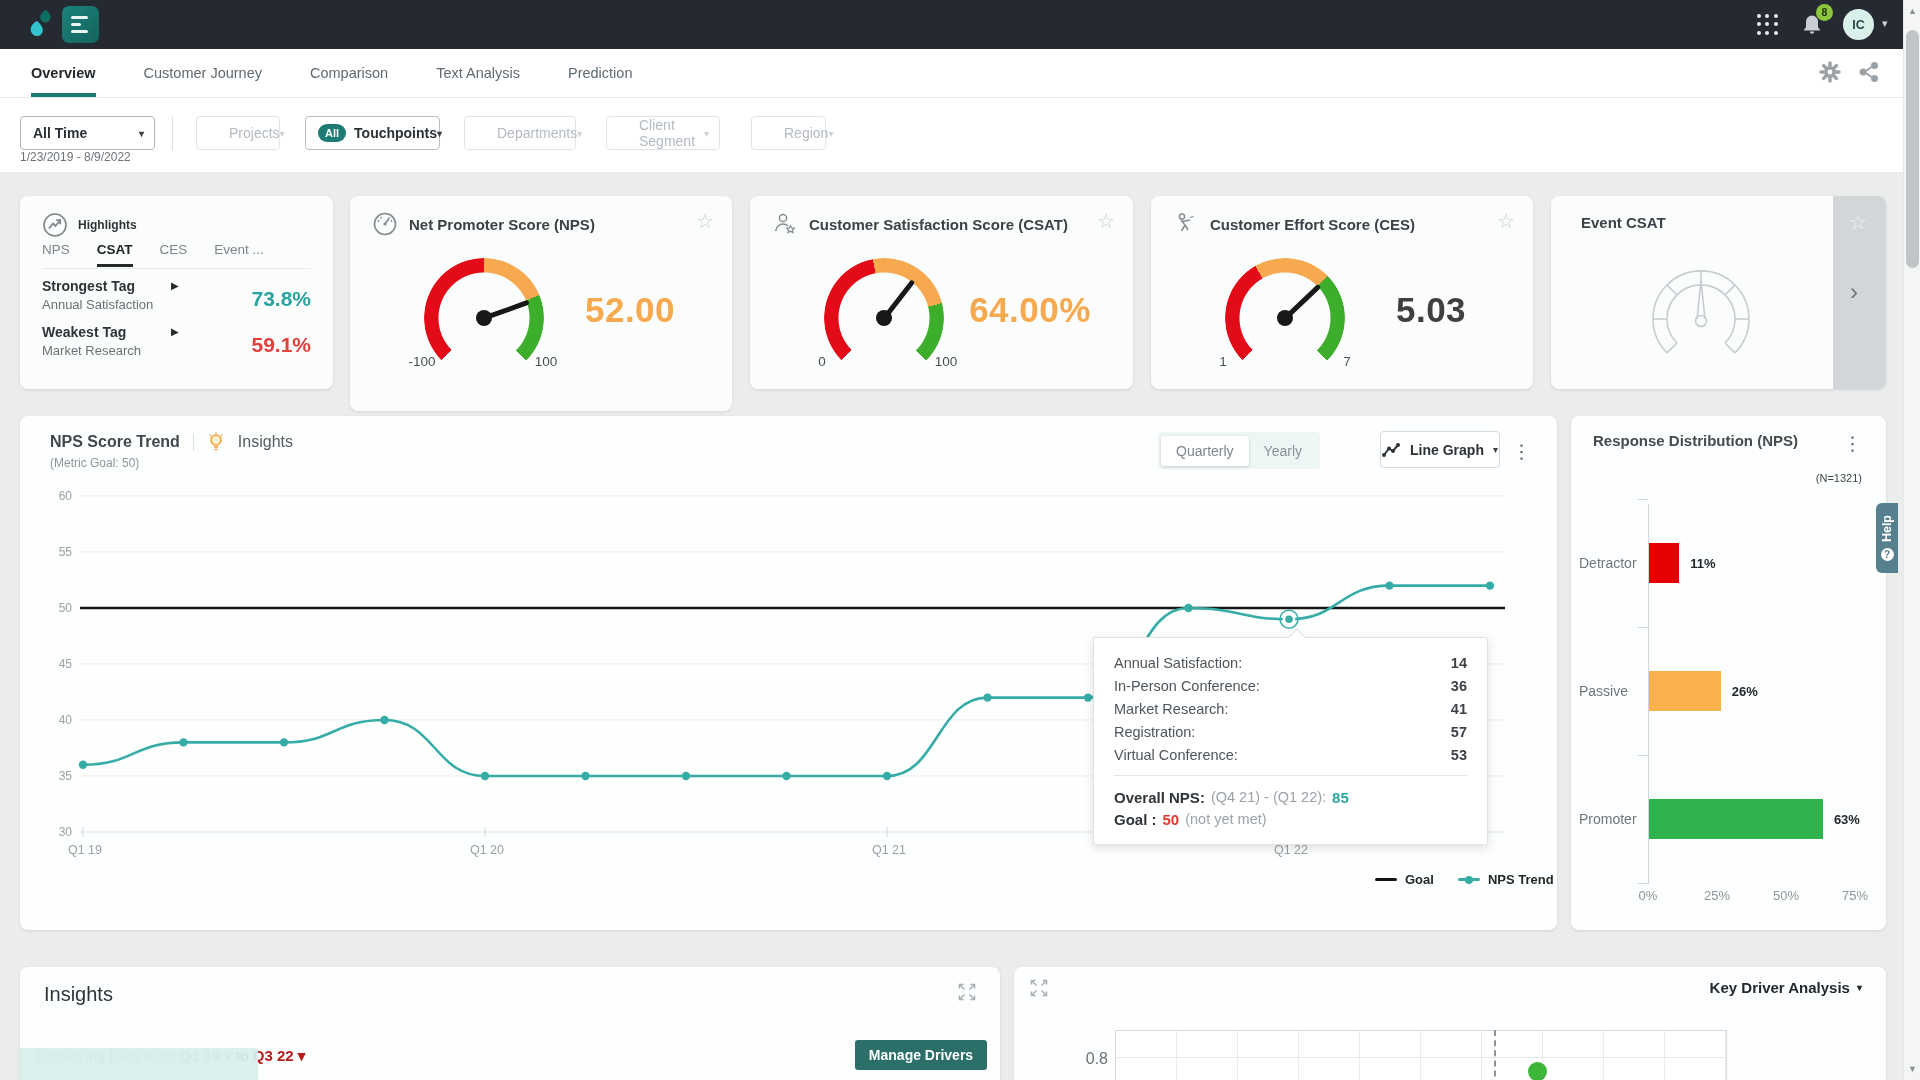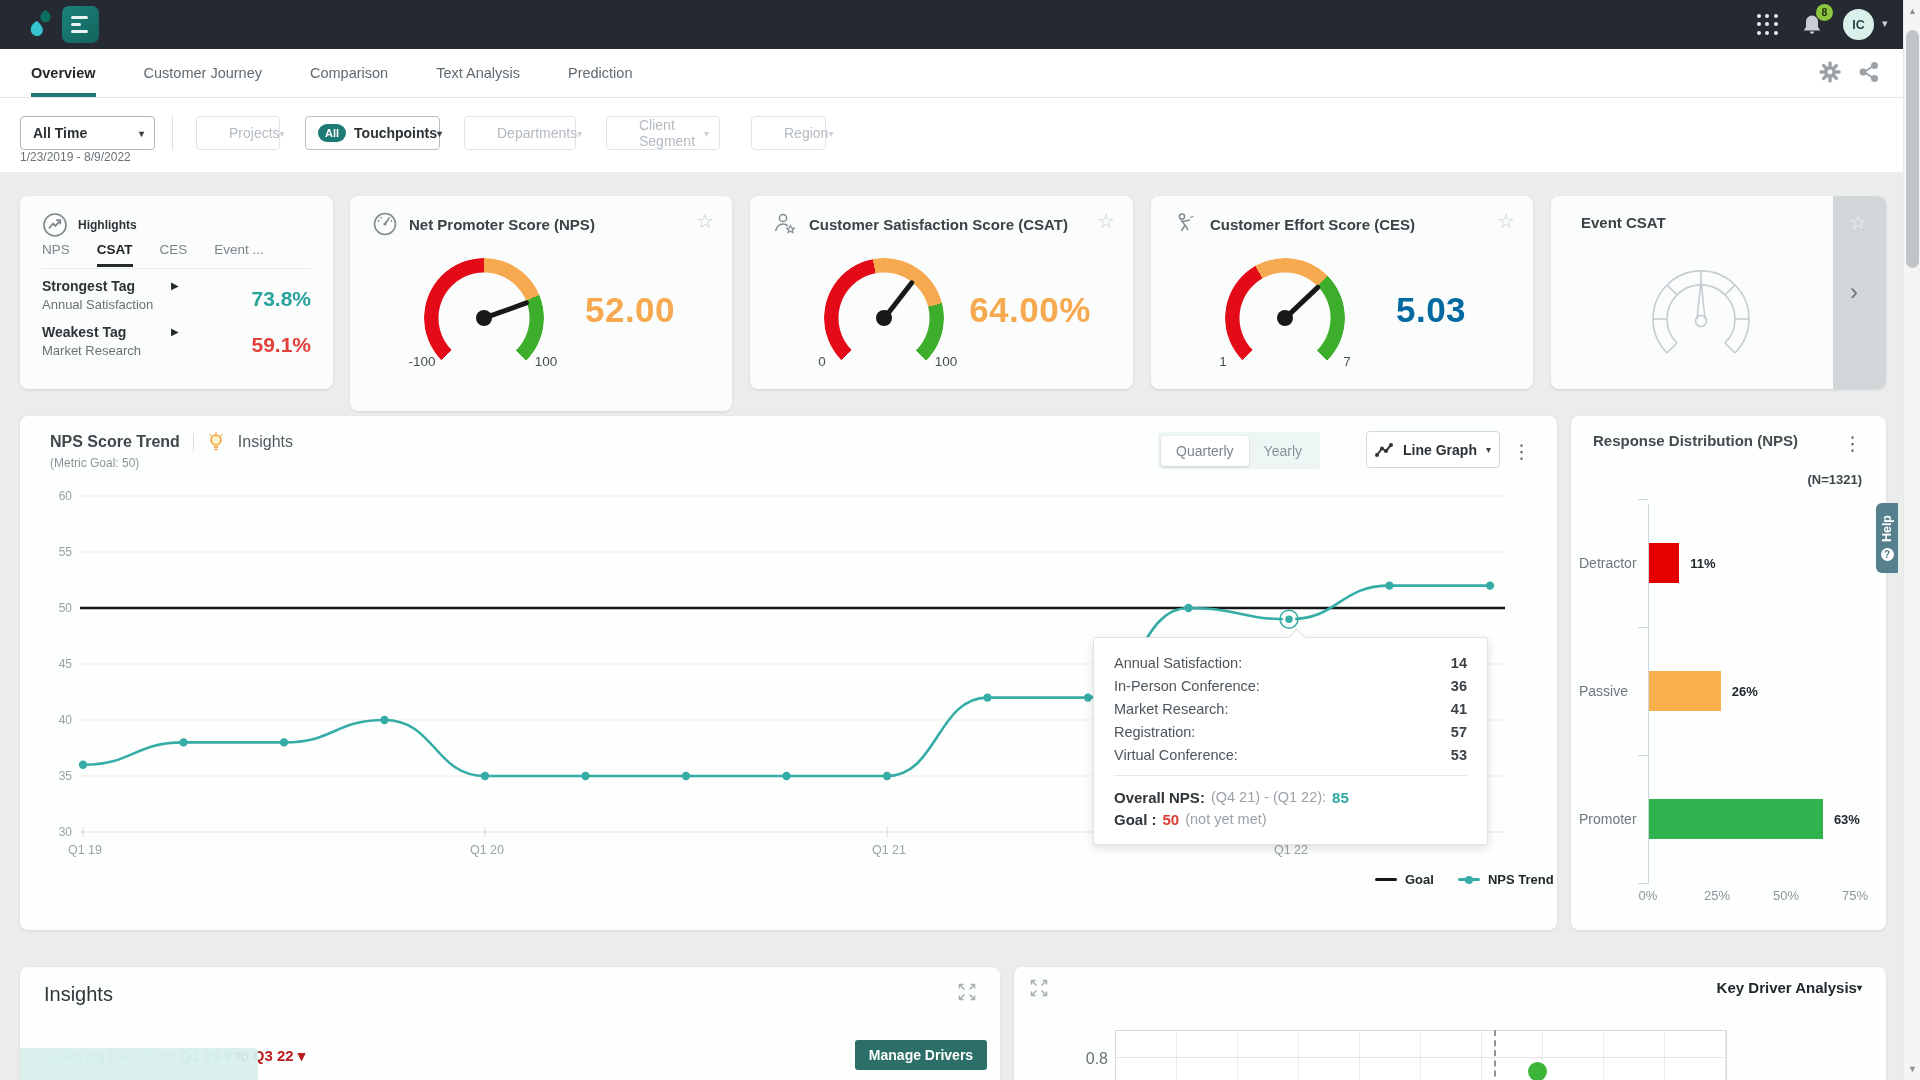--- a/index.html
+++ b/index.html
@@ -95,21 +95,21 @@
   .tp-titlerow { position:absolute; left:30px; top:16px; display:flex; align-items:center; gap:13px; }
   .tp-title { font-size:16px; font-weight:bold; color:#41474c; }
   .tp-div { width:1px; height:18px; background:#d8dcdf; }
   .tp-insights { font-size:16px; color:#555b60; }
   .tp-goal { position:absolute; left:30px; top:40px; font-size:12px; color:#8d959b; }
   .toggle { position:absolute; right:237px; top:16px; height:37px; background:#eef6f5; border-radius:4px;
             display:flex; align-items:center; padding:3px; }
   .tg-item { font-size:14px; color:#87919a; padding:7px 15px; border-radius:3px; cursor:pointer; }
   .tg-item.active { background:#fff; color:#7d868d; box-shadow:0 1px 3px rgba(0,0,0,.18); }
   .charttype { position:absolute; right:57px; top:15px; height:37px; border:1px solid #d4d9dc; border-radius:4px;
-               background:#fff; display:flex; align-items:center; gap:9px; padding:0 8px; cursor:pointer; }
+               background:#fff; display:flex; align-items:center; gap:9px; padding:0 1px; cursor:pointer; }
   .charttype .lbl { font-size:14px; font-weight:bold; color:#2b3135; }
   .charttype .caret { font-size:10px; color:#3c4247; }
   .kebab { font-size:19px; color:#565d63; letter-spacing:0; cursor:pointer; }
   .tp-kebab { position:absolute; right:26px; top:24px; }
   .legend { position:absolute; left:1355px; top:456px; display:flex; gap:24px; align-items:center; }
   .leg-item { display:flex; align-items:center; gap:8px; font-size:13px; font-weight:bold; color:#23282c; }
   .leg-line { width:22px; height:3px; border-radius:2px; }
   .leg-dotline { position:relative; width:22px; height:3px; border-radius:2px; }
   .leg-dotline i { position:absolute; left:7.5px; top:-2.5px; width:8px; height:8px; border-radius:50%; }
 
@@ -122,21 +122,21 @@
   .tt-row b { color:#3c4247; font-weight:bold; }
   .tt-hr { height:1px; background:#e4e7e9; margin:9px 0 10px 0; }
   .tt-overall { font-size:15px; height:22px; display:flex; align-items:center; gap:6px; }
   .tt-overall .k { font-weight:bold; color:#2f3539; }
   .tt-overall .p { color:#9aa2a8; font-size:14.5px; }
 
   
   #distpanel { left:1571px; top:416px; width:315px; height:514px; }
   .dp-title { position:absolute; left:22px; top:16px; font-size:15px; font-weight:bold; color:#454b50; }
   .dp-kebab { position:absolute; right:24px; top:16px; }
-  .dp-n { position:absolute; right:24px; top:56px; font-size:13px; font-weight:bold; color:#3f464b; }
+  .dp-n { position:absolute; right:24px; top:56px; font-size:11px; font-weight:normal; color:#3f464b; }
   .dp-axis { position:absolute; left:77px; top:88px; width:1px; height:380px; background:#ccd6dd; }
   .dp-tick { position:absolute; left:67px; width:10px; height:1px; background:#ccd6dd; }
   .dp-cat { position:absolute; width:62px; text-align:left; left:8px; font-size:14px; color:#6f777d; }
   .dp-bar { position:absolute; left:78px; height:40px; }
   .dp-val { position:absolute; font-size:13px; font-weight:bold; color:#23282c; }
   .dp-xlab { position:absolute; top:472px; transform:translateX(-50%); font-size:13px; color:#8e959b; }
 
   
   #insightspanel { left:20px; top:967px; width:980px; height:140px; }
   .ip-title { position:absolute; left:24px; top:16px; font-size:20px; color:#2f3539; }
@@ -148,21 +148,21 @@
   .ip-row .strong { color:#b91c1c; font-weight:bold; }
   .manage-btn { position:absolute; left:835px; top:73px; width:132px; height:30px; background:#2b6f68; color:#fff;
                 font-size:14px; font-weight:bold; border:none; border-radius:3px; cursor:pointer;
                 font-family:"Liberation Sans",sans-serif; }
   .lastupd { position:absolute; left:0px; top:81px; width:238px; height:59px; background:rgba(214,239,236,.92);
              border-radius:0 3px 3px 0; }
 
   
   #kdpanel { left:1014px; top:967px; width:872px; height:140px; }
   .kd-title { position:absolute; right:24px; top:12px; font-size:15px; font-weight:bold; color:#23282c;
-              display:flex; align-items:center; gap:0; cursor:pointer;padding-left:36px; }
+              display:flex; align-items:center; gap:7px; cursor:pointer;padding-left:36px; }
   .kd-title .caret { font-size:10px; }
   .kd-plot { position:absolute; left:101px; top:63px; width:612px; height:77px; border:1px solid #d5d9dc; border-bottom:none;
              background:
                repeating-linear-gradient(to right, transparent 0 60px, #e9ecee 60px 61px),
                linear-gradient(#fff,#fff); }
   .kd-hgrid { position:absolute; left:101px; top:90px; width:612px; height:1px; background:#e4e7e9; }
   .kd-ylab { position:absolute; left:70px; top:83px; width:24px; text-align:right; font-size:16px; color:#6b7277; }
   .kd-dash { position:absolute; left:480px; top:63px; width:0; height:77px; border-left:2px dashed #8b9298; }
   .kd-dot { position:absolute; left:514px; top:95px; width:19px; height:19px; border-radius:50%; background:#3db539; }
 
@@ -366,21 +366,21 @@
             </svg>
           </span>
           <span class="g-title">Customer Effort Score (CES)</span>
         </div>
         <div class="g-star" style="right: 18px;">☆</div>
         <div class="gauge">
           <div class="ring" style="background: conic-gradient(from 225deg, rgb(227, 11, 23) 0deg, rgb(227, 11, 23) 105.3deg, rgb(246, 169, 78) 105.3deg, rgb(246, 169, 78) 180.09deg, rgb(61, 174, 43) 180.09deg, rgb(61, 174, 43) 270deg, transparent 270deg, transparent 360deg);"></div>
           <div class="needle" style="transform: rotate(46.44deg);"></div>
           <div class="hub"></div>
         </div>
-        <div class="g-value" style="color: #0369a1;">5.03</div>
+        <div class="g-value" style="color: #404040;">5.03</div>
         <div class="g-min" style="left: 72px;">1</div>
         <div class="g-max" style="left: 196px;">7</div>
       </div>
     </div>
 
   <div class="card" id="eventcard">
     <div class="ev-title">Event CSAT</div>
     <svg width="140" height="95" viewBox="0 0 140 95" style="position:absolute;left:80px;top:68px">
       <g fill="none" stroke="#c6ccd1" stroke-width="1.6">
         <path d="M36.1 88.9 A48 48 0 1 1 103.9 88.9"></path>

